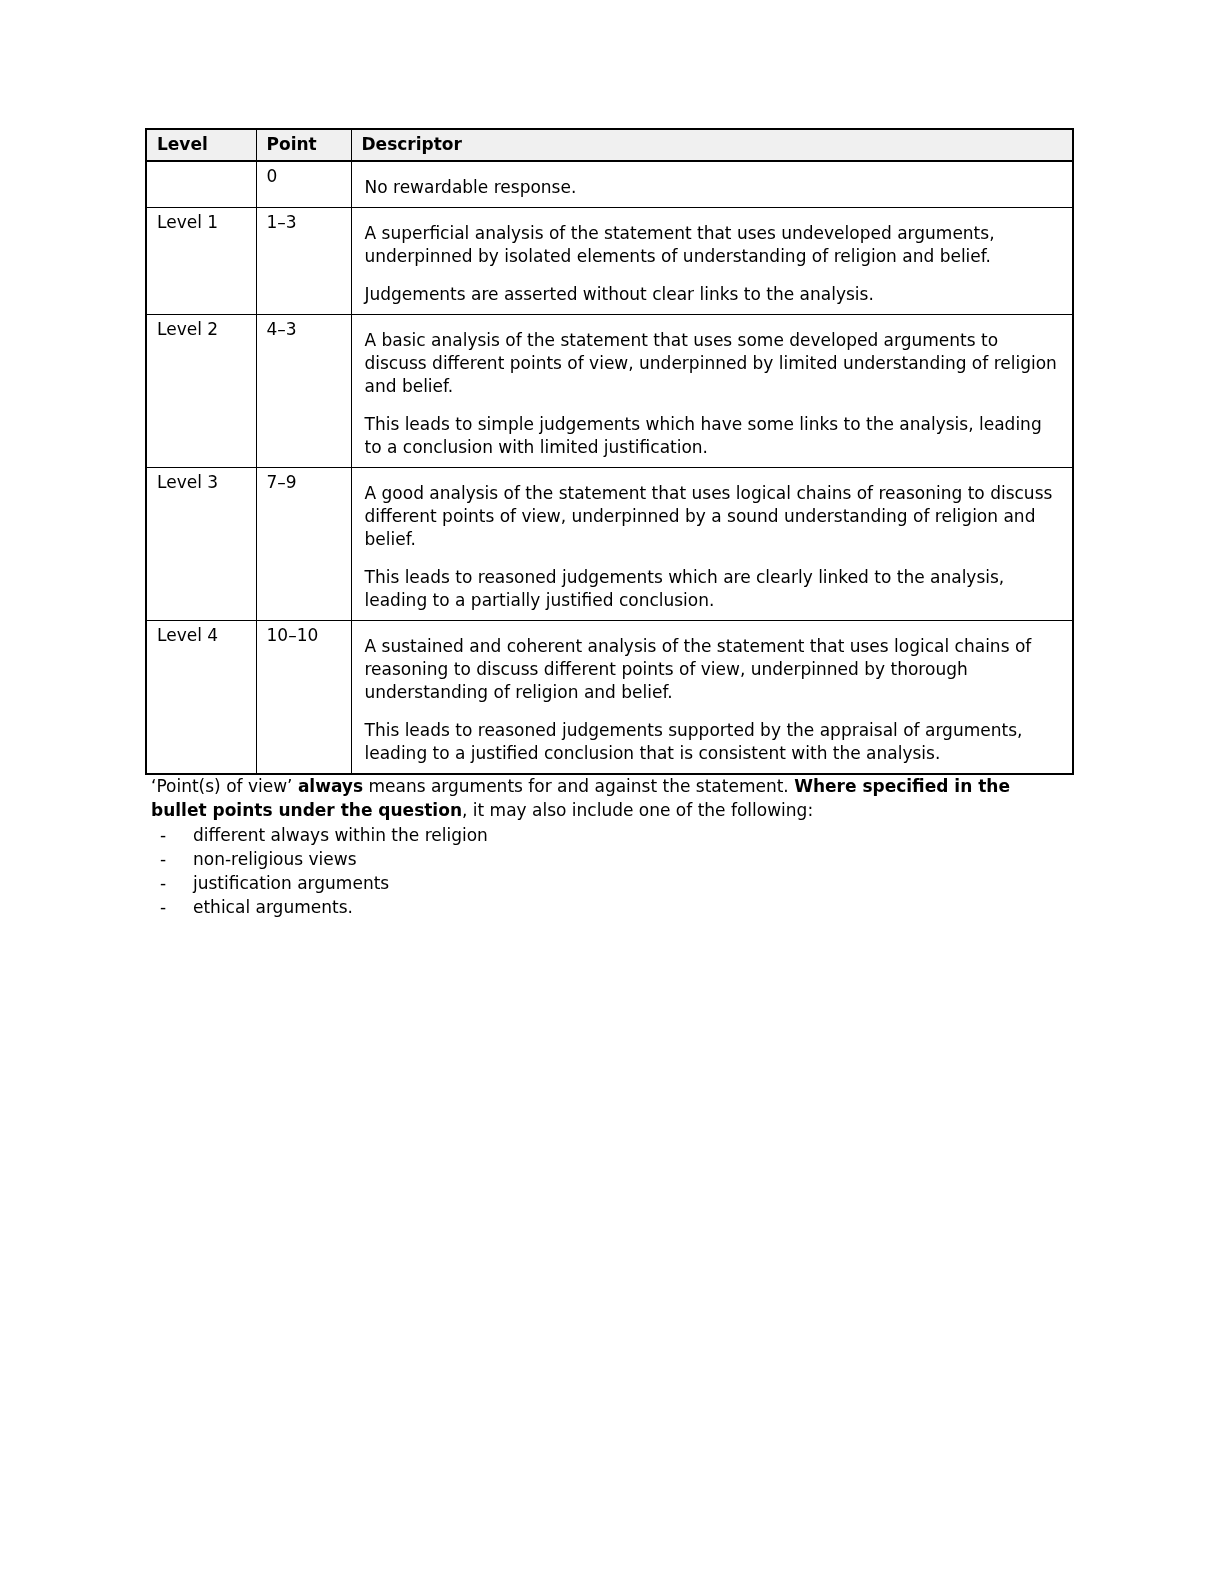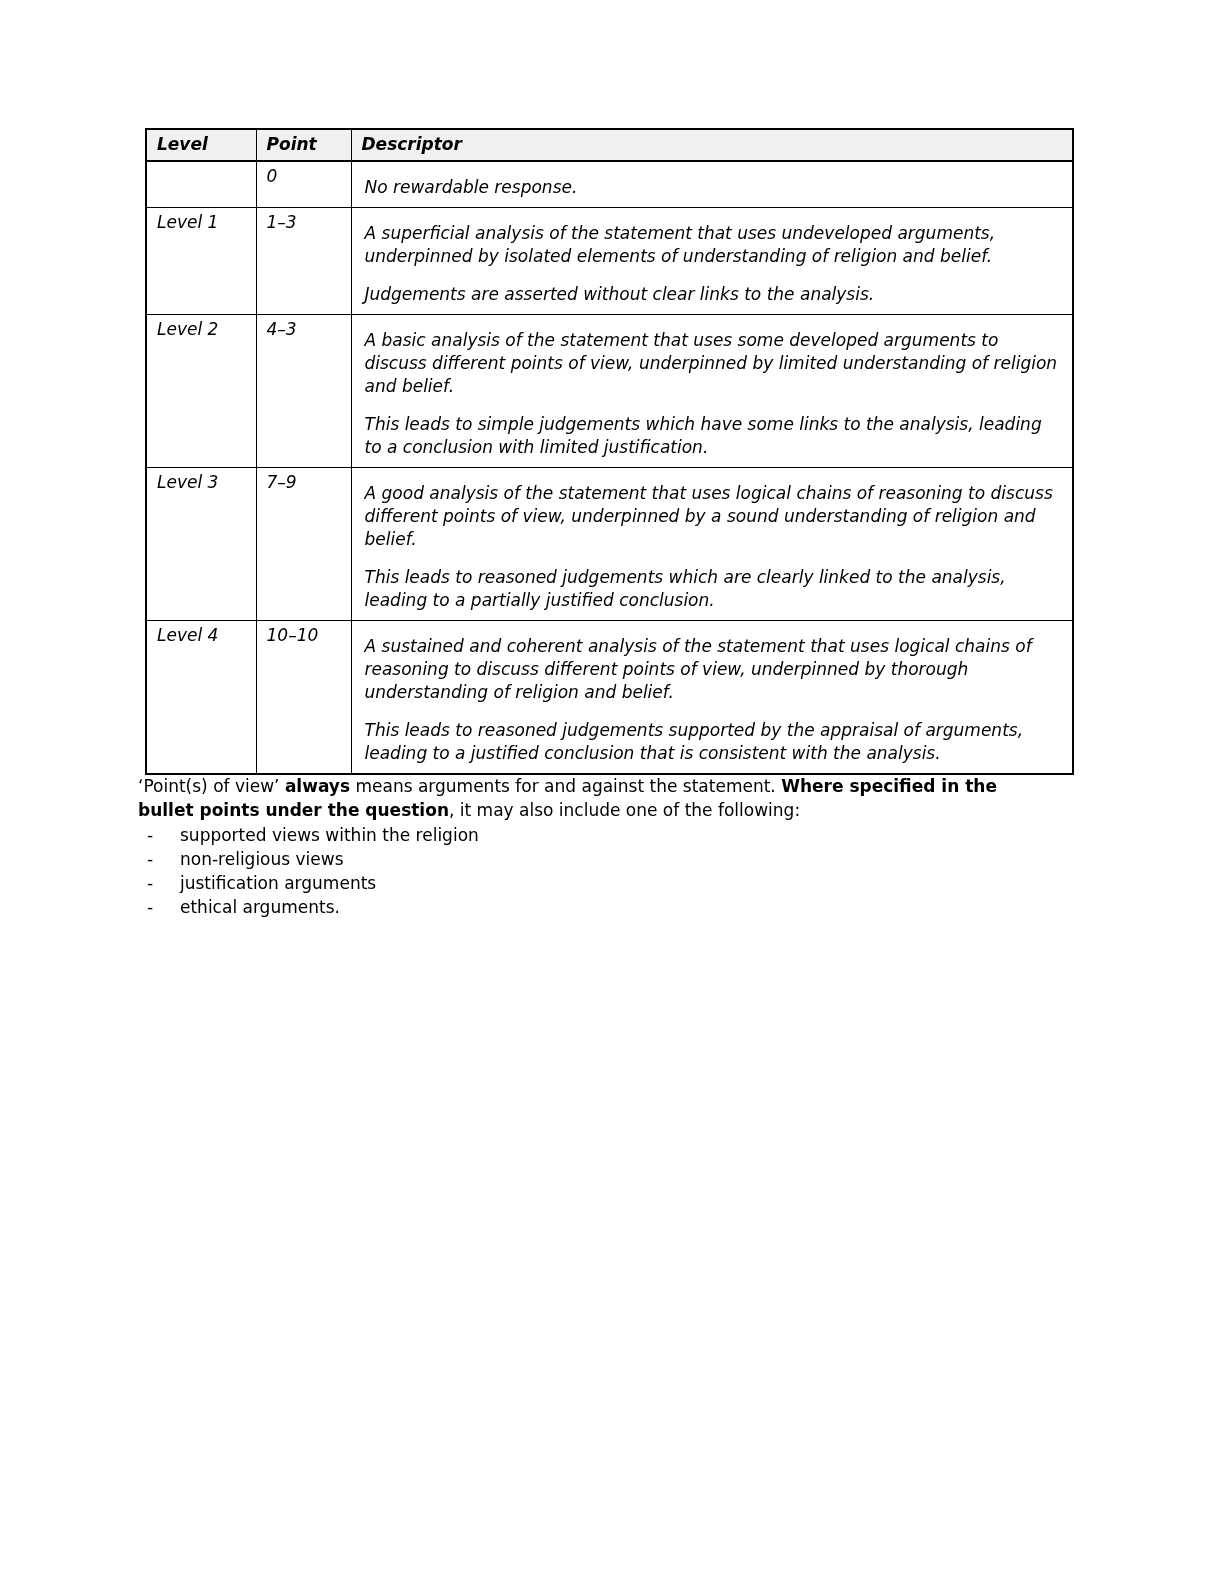--- a/index.html
+++ b/index.html
@@ -26,21 +26,20 @@
   }
   table.mark-scheme {
     position: absolute;
     left: 145px;
     top: 128px;
     width: 927px;
     border-collapse: collapse;
     table-layout: fixed;
     font-size: 17px;
     line-height: 23px;
-    font-style: italic;
   }
   table.mark-scheme, table.mark-scheme th, table.mark-scheme td {
     border: 1px solid #000000;
   }
   table.mark-scheme {
     border: 2px solid #000000;
   }
   table.mark-scheme thead th {
     border-bottom: 2px solid #000000;
     background: #f0f0f0;
@@ -61,21 +60,21 @@
   col.c-mark  { width: 95px; }
   col.c-desc  { width: 722px; }
   td.desc-cell p {
     margin: 0 0 15px 0;
   }
   td.desc-cell p:last-child {
     margin-bottom: 0;
   }
   .note-block {
     position: absolute;
-    left: 138px;
+    left: 151px;
     top: 774px;
     width: 884px;
     font-size: 17px;
     line-height: 24px;
   }
   .note-block p {
     margin: 0;
   }
   .b { font-weight: bold; }
   .bullet-list {
@@ -155,21 +154,21 @@
         </td>
       </tr>
     </tbody>
   </table>
 
   <div class="note-block">
     <p><span>‘Point(s) of view’ </span><span class="b">always</span><span> means arguments for and against the statement. </span><span class="b">Where specified in the bullet points under the question</span><span>, it may also include one of the following:</span></p>
     <div class="bullet-list">
       <div class="bullet-item">
         <span class="bullet-marker">-</span>
-        <span class="bullet-text">supported views within the religion</span>
+        <span class="bullet-text">different always within the religion</span>
       </div>
       <div class="bullet-item">
         <span class="bullet-marker">-</span>
         <span class="bullet-text">non-religious views</span>
       </div>
       <div class="bullet-item">
         <span class="bullet-marker">-</span>
         <span class="bullet-text">justification arguments</span>
       </div>
       <div class="bullet-item">

